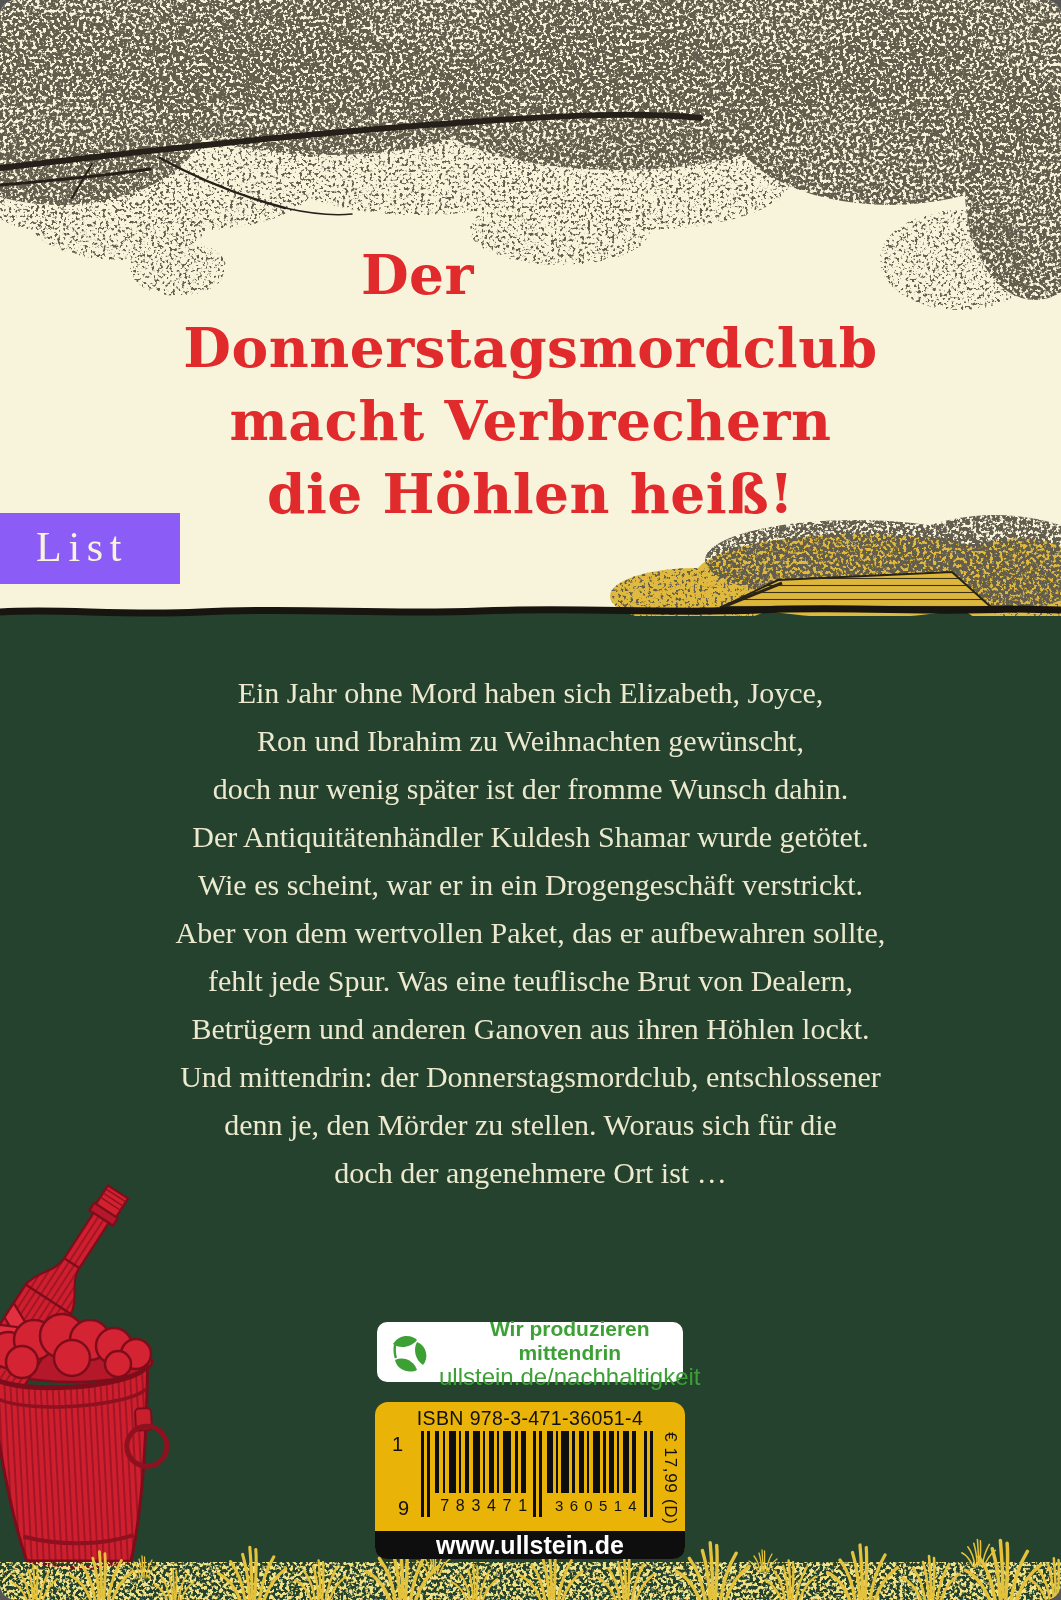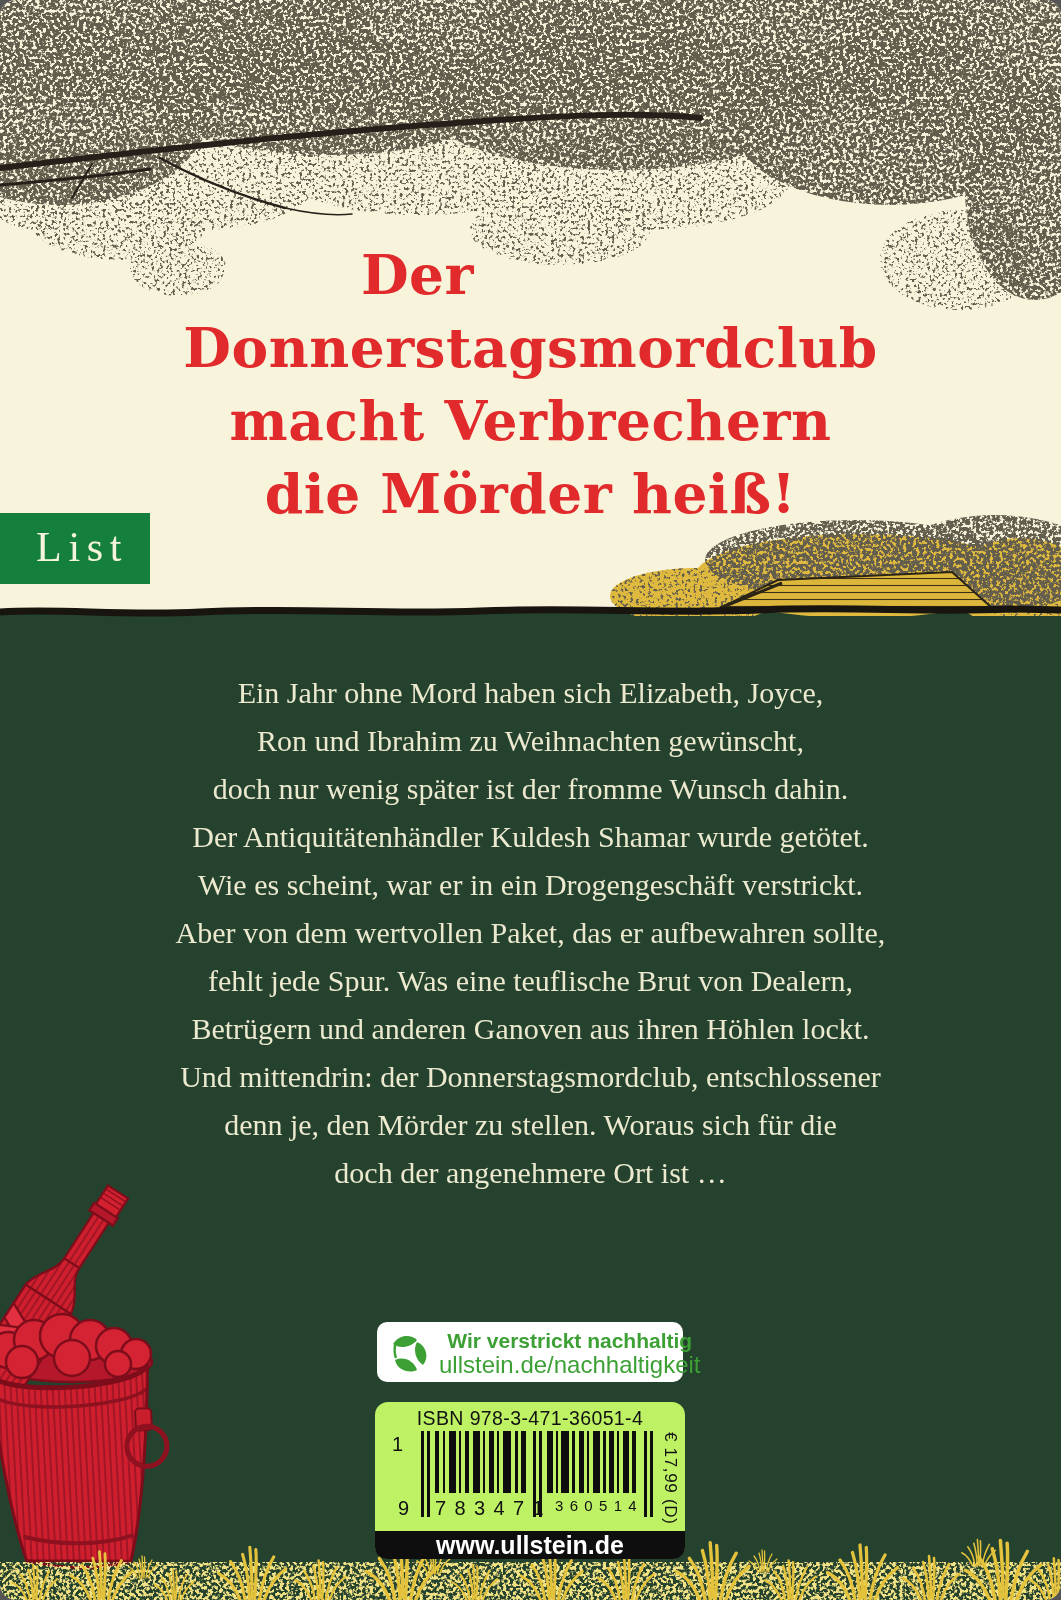--- a/index.html
+++ b/index.html
@@ -8,37 +8,37 @@
   .green{position:absolute;left:0;top:610px;width:1061px;height:990px;background:#24422e;}
   svg.art{position:absolute;display:block;}
   #topArt{left:0;top:0;}
   #roofArt{left:600px;top:498px;}
   #dividerArt{left:0;top:594px;}
   #bottleArt{left:0;top:1150px;}
   #grassArt{left:0;top:1500px;}
   .headline{position:absolute;left:0;top:238px;width:1061px;text-align:center;color:#e12a2b;
     font-family:"DejaVu Serif",serif;font-weight:bold;font-size:55px;line-height:73px;letter-spacing:.5px;}
   .headline .hl0{transform:translateX(-113px);}
-  .logoBox{position:absolute;left:0;top:513px;width:150px;height:71px;background:#15803d;}
+  .logoBox{position:absolute;left:0;top:513px;width:180px;height:71px;background:#8b5cf6;}
   .logoBox span{display:block;color:#f7f4dd;font-size:42px;line-height:69px;letter-spacing:.16em;padding-left:36px;}
   .blurb{position:absolute;left:0;top:669px;width:1061px;text-align:center;color:#ece9cf;
     font-size:30px;line-height:48px;}
   .badge{position:absolute;left:377px;top:1322px;width:306px;height:60px;background:#fff;border-radius:10px;
     display:flex;align-items:center;font-family:"Liberation Sans",sans-serif;color:#3ca035;}
   .badge .leaves{flex:0 0 auto;margin:0 4px 0 10px;}
   .badge .btxt{flex:1;text-align:center;padding-right:8px;}
   .badge .b1{font-weight:bold;font-size:21px;line-height:24px;}
   .badge .b2{font-size:24px;line-height:23px;}
-  .barcode{position:absolute;left:375px;top:1402px;width:310px;height:157px;background:#bef264;border-radius:13px;
+  .barcode{position:absolute;left:375px;top:1402px;width:310px;height:157px;background:#eab308;border-radius:13px;
     font-family:"Liberation Sans",sans-serif;color:#111;}
   .barcode .isbn{position:absolute;left:0;top:5px;width:100%;text-align:center;font-size:19.5px;letter-spacing:.02em;}
   .barcode .bars{position:absolute;left:46px;top:29px;}
   .barcode .runnum{position:absolute;left:17px;top:31px;font-size:20px;}
   .barcode .d9{position:absolute;left:23px;top:95px;font-size:20px;}
-  .barcode .dl{position:absolute;left:60px;top:95px;width:104px;font-size:20px;letter-spacing:.42em;text-align:center;}
+  .barcode .dl{position:absolute;left:60px;top:95px;width:104px;font-size:16px;letter-spacing:.42em;text-align:center;}
   .barcode .dr{position:absolute;left:172px;top:95px;width:104px;font-size:15px;letter-spacing:.42em;text-align:center;}
   .barcode .price{position:absolute;right:5px;top:30px;height:96px;writing-mode:vertical-rl;
     font-size:17px;letter-spacing:.04em;display:flex;align-items:center;}
   .barcode .site{position:absolute;left:0;bottom:0;width:100%;height:28px;background:#0e0e0e;color:#fff;
     font-weight:bold;font-size:25px;line-height:28px;text-align:center;border-radius:0 0 12px 12px;}
 </style>
 </head>
 <body>
 
 <div class="cover">
@@ -89,21 +89,21 @@
       <path d="M160,158 C200,180 240,196 285,208" stroke-width="2.5"></path>
       <path d="M285,208 C312,214 332,216 352,214" stroke-width="1.5"></path>
       <path d="M92,164 L72,198" stroke-width="2"></path>
     </g>
   </svg>
 
   <div class="headline">
     <div class="hl0">Der</div>
     <div>Donnerstagsmordclub</div>
     <div>macht Verbrechern</div>
-    <div>die Mörder heiß!</div>
+    <div>die Höhlen heiß!</div>
   </div>
 
   <div class="logoBox">
     <span>List</span>
   </div>
 
   <svg id="roofArt" class="art" width="461" height="118" viewBox="0 0 461 118">
     <defs>
       <pattern id="pRoof" width="9" height="7" patternUnits="userSpaceOnUse">
         <rect width="9" height="7" fill="#ddb73c"></rect>
@@ -221,21 +221,21 @@
   <div class="badge">
     <svg class="leaves" width="48" height="48" viewBox="0 0 48 48">
       <g fill="#3ca035">
         <path d="M6,16 C12,6 24,6 30,12 C24,20 12,21 6,16 Z"></path>
         <path d="M30,14 C40,18 42,30 36,37 C28,32 26,21 30,14 Z"></path>
         <path d="M8,32 C10,42 22,46 30,42 C27,33 17,28 8,32 Z"></path>
         <path d="M8,17 C7,25 9,30 9,30" stroke="#3ca035" stroke-width="2.4" fill="none"></path>
       </g>
     </svg>
     <div class="btxt">
-      <div class="b1">Wir verstrickt nachhaltig</div>
+      <div class="b1">Wir produzieren mittendrin</div>
       <div class="b2">ullstein.de/nachhaltigkeit</div>
     </div>
   </div>
 
   <div class="barcode">
     <div class="isbn">ISBN 978-3-471-36051-4</div>
     <div class="runnum">1</div>
     <svg class="bars" width="232" height="88" viewBox="0 0 232 88">
       <g fill="#0e0e0e">
         <rect x="0" y="0" width="3" height="86"></rect>

